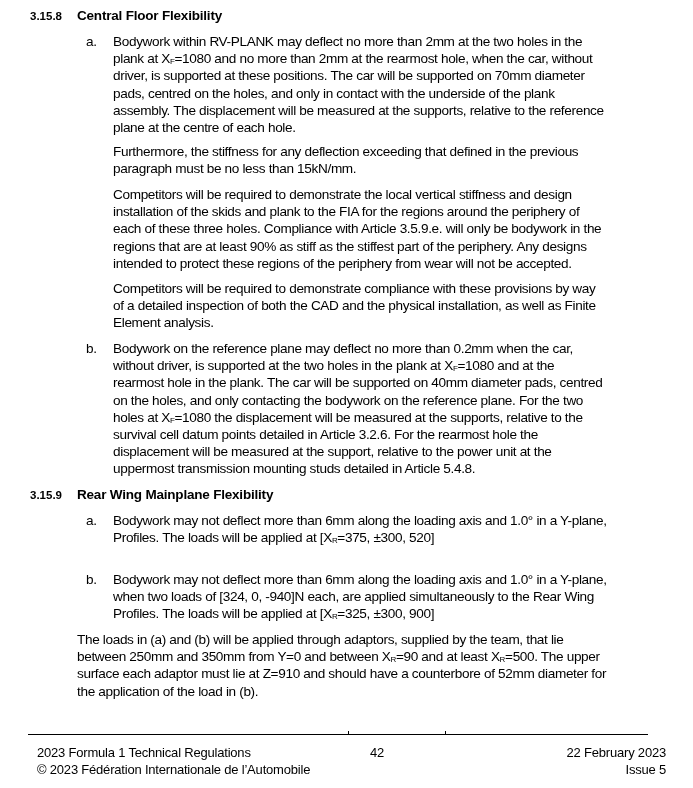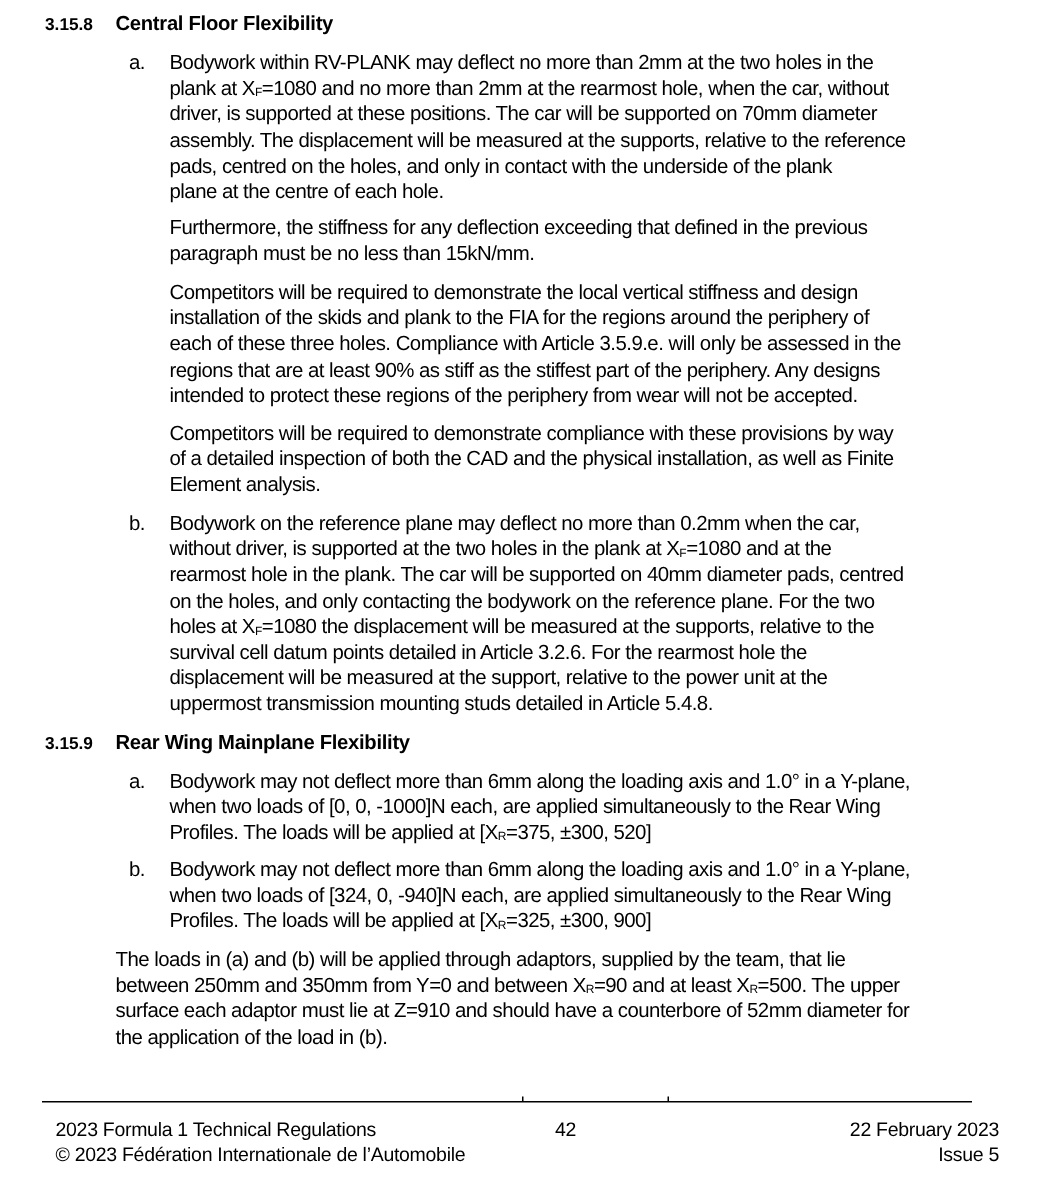--- a/index.html
+++ b/index.html
@@ -103,35 +103,35 @@
   <div class="section-heading" style="top:7px;">
     <span class="num">3.15.8</span><span class="title">Central Floor Flexibility</span>
   </div>
 
   <div class="item" style="top:33px;">
     <span class="marker">a.</span>
     <div class="body">
       <span class="line">Bodywork within RV-PLANK may deflect no more than 2mm at the two holes in the</span>
       <span class="line"><span>plank at X</span><sub class="s">F</sub><span>=1080 and no more than 2mm at the rearmost hole, when the car, without</span></span>
       <span class="line">driver, is supported at these positions. The car will be supported on 70mm diameter</span>
+      <span class="line">pads, centred on the holes, and only in contact with the underside of the plank</span>
       <span class="line">assembly. The displacement will be measured at the supports, relative to the reference</span>
-      <span class="line">pads, centred on the holes, and only in contact with the underside of the plank</span>
       <span class="line">plane at the centre of each hole.</span>
     </div>
   </div>
 
   <div class="para" style="top:143px;">
     <span class="line">Furthermore, the stiffness for any deflection exceeding that defined in the previous</span>
     <span class="line">paragraph must be no less than 15kN/mm.</span>
   </div>
 
   <div class="para" style="top:186px;">
     <span class="line">Competitors will be required to demonstrate the local vertical stiffness and design</span>
     <span class="line">installation of the skids and plank to the FIA for the regions around the periphery of</span>
-    <span class="line">each of these three holes. Compliance with Article 3.5.9.e. will only be assessed in the</span>
+    <span class="line">each of these three holes. Compliance with Article 3.5.9.e. will only be bodywork in the</span>
     <span class="line">regions that are at least 90% as stiff as the stiffest part of the periphery. Any designs</span>
     <span class="line">intended to protect these regions of the periphery from wear will not be accepted.</span>
   </div>
 
   <div class="para" style="top:280px;">
     <span class="line">Competitors will be required to demonstrate compliance with these provisions by way</span>
     <span class="line">of a detailed inspection of both the CAD and the physical installation, as well as Finite</span>
     <span class="line">Element analysis.</span>
   </div>
 
@@ -150,21 +150,20 @@
   </div>
 
   <div class="section-heading" style="top:486px;">
     <span class="num">3.15.9</span><span class="title">Rear Wing Mainplane Flexibility</span>
   </div>
 
   <div class="item" style="top:512px;">
     <span class="marker">a.</span>
     <div class="body">
       <span class="line">Bodywork may not deflect more than 6mm along the loading axis and 1.0° in a Y-plane,</span>
-      <span class="line">when two loads of [0, 0, -1000]N each, are applied simultaneously to the Rear Wing</span>
       <span class="line"><span>Profiles. The loads will be applied at [X</span><sub class="s">R</sub><span>=375, ±300, 520]</span></span>
     </div>
   </div>
 
   <div class="item" style="top:571px;">
     <span class="marker">b.</span>
     <div class="body">
       <span class="line">Bodywork may not deflect more than 6mm along the loading axis and 1.0° in a Y-plane,</span>
       <span class="line">when two loads of [324, 0, -940]N each, are applied simultaneously to the Rear Wing</span>
       <span class="line"><span>Profiles. The loads will be applied at [X</span><sub class="s">R</sub><span>=325, ±300, 900]</span></span>

